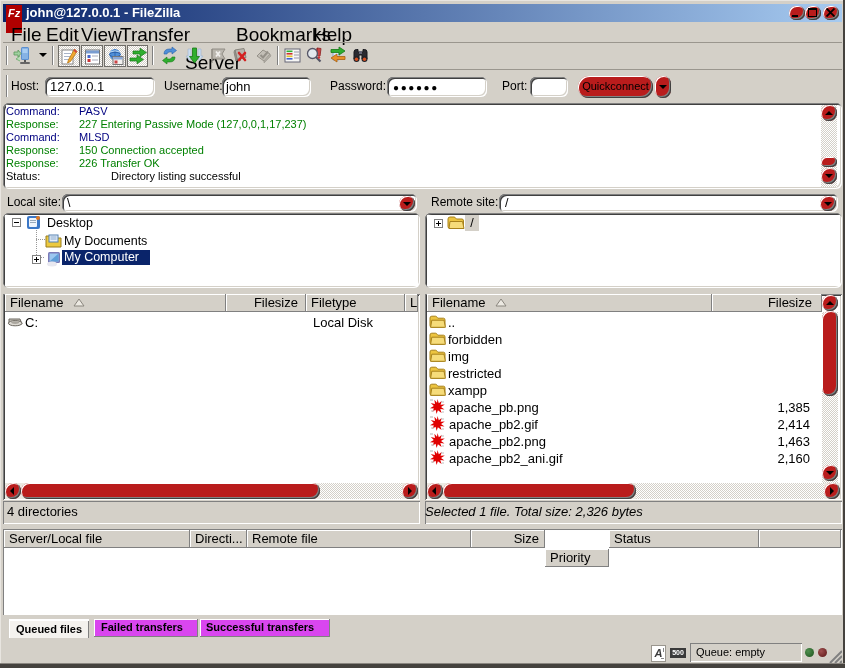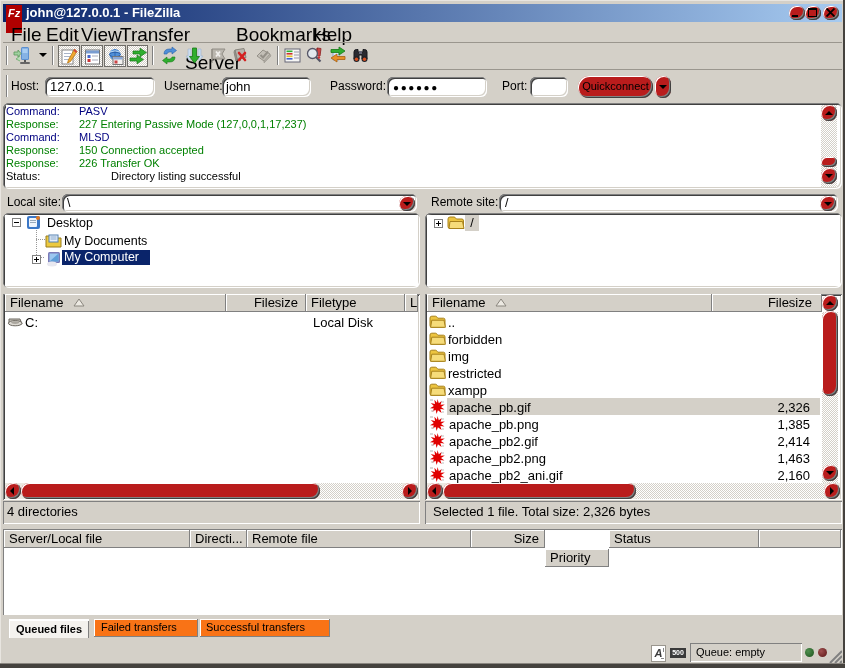--- a/index.html
+++ b/index.html
@@ -1,21 +1,21 @@
 <!DOCTYPE html>
 <html><head><meta charset="utf-8">
 <style>
 * { margin:0; padding:0; box-sizing:border-box; }
 html,body { width:845px; height:668px; overflow:hidden; }
 body { font-family:"Liberation Sans", sans-serif; font-size:11px; color:#000; background:#d4d0c8; position:relative; }
 .abs { position:absolute; }
 .fld { background:#fff; box-shadow: inset 1px 1px 0 #808080, inset -1px -1px 0 #fff, inset 2px 2px 0 #404040, inset -2px -2px 0 #d4d0c8; border-radius: 6px; }
 .sunk1 { box-shadow: inset 1px 1px 0 #808080, inset -1px -1px 0 #fff; }
 .raised { background:#b91c1c; box-shadow: inset -1px -1px 0 #404040, inset 1px 1px 0 #fff, inset -2px -2px 0 #808080; border-radius: 11px; }
-.raised1 { background:#f97316; box-shadow: inset -1px -1px 0 #808080, inset 1px 1px 0 #fff; }
+.raised1 { background:#d946ef; box-shadow: inset -1px -1px 0 #808080, inset 1px 1px 0 #fff; font-weight: bold; }
 .grip { border-left:1px solid #808080; border-right:1px solid #fff; width:2px; }
 .checker { background-color:#fff; background-image: conic-gradient(#d4d0c8 25%, #fff 0 50%, #d4d0c8 0 75%, #fff 0); background-size:2px 2px; }
 .lbl { line-height:20px; font-size:12px; }
 .menu { top:24px; font-size:19px; }
 .t13 { font-size:13px; }
 .t125 { font-size:12.5px; }
 .hdrcell { position:absolute; top:0; height:18px; background:#d4d0c8; box-shadow: inset -1px -1px 0 #808080, inset 1px 1px 0 #fff; line-height:17px; padding-left:5px; font-size:13px; }
 .tri-dn { width:0; height:0; border-left:4px solid transparent; border-right:4px solid transparent; border-top:4px solid #000; }
 </style></head>
 <body>
@@ -363,28 +363,20 @@
       </svg>
       <span class="abs" style="left:21px;top:2px;">restricted</span>
     </div>
  <div style="position:relative;height:17px;">
       <svg class="abs" style="left:2px;top:1px" width="17" height="15">
         <use href="#fold"></use>
       </svg>
       <span class="abs" style="left:21px;top:2px;">xampp</span>
     </div>
  <div style="position:relative;height:17px;">
-      <div class="abs" style="left:20px;top:0;width:373px;height:17px;background:#d4d0c8;"></div>
-      <svg class="abs" style="left:2px;top:0px" width="17" height="17">
-        <use href="#redic"></use>
-      </svg>
-      <span class="abs" style="left:22px;top:2px;">apache_pb.gif</span>
-      <span class="abs" style="right:12px;top:2px;">2,326</span>
-    </div>
- <div style="position:relative;height:17px;">
       <svg class="abs" style="left:2px;top:0px" width="17" height="17">
         <use href="#redic"></use>
       </svg>
       <span class="abs" style="left:22px;top:2px;">apache_pb.png</span>
       <span class="abs" style="right:12px;top:2px;">1,385</span>
     </div>
  <div style="position:relative;height:17px;">
       <svg class="abs" style="left:2px;top:0px" width="17" height="17">
         <use href="#redic"></use>
       </svg>
@@ -421,21 +413,21 @@
 <div class="abs" style="left:427px;top:483px;width:413px;height:16px;background:#ece9e2;"></div>
 <div class="abs raised" style="left:427px;top:483px;width:16px;height:16px;">
     <div class="abs" style="left:5px;top:4px;width:0;height:0;border-top:4px solid transparent;border-bottom:4px solid transparent;border-right:4px solid #000;"></div>
   </div>
 <div class="abs raised" style="left:443px;top:483px;width:193px;height:16px;"></div>
 <div class="abs checker" style="left:636px;top:483px;width:188px;height:16px;"></div>
 <div class="abs raised" style="left:824px;top:483px;width:16px;height:16px;">
     <div class="abs" style="left:6px;top:4px;width:0;height:0;border-top:4px solid transparent;border-bottom:4px solid transparent;border-left:4px solid #000;"></div>
   </div>
 
-<div class="abs sunk1 t13" style="left:425px;top:501px;width:417px;height:23px;line-height:22px;padding-left:8px;">Selected 1 file. Total size: 2,326 bytes</div>
+<div class="abs sunk1 t13" style="left:425px;top:501px;width:417px;height:23px;line-height:22px;padding-left:0;font-style:italic;">Selected 1 file. Total size: 2,326 bytes</div>
 
 <div class="abs" style="left:3px;top:529px;width:839px;height:86px;background:#fff;box-shadow: inset 1px 1px 0 #808080, inset -1px -1px 0 #fff;"></div>
 <div class="abs" id="qhdr" style="left:4px;top:530px;width:837px;height:18px;">
  <div class="hdrcell" style="left:0;width:186px;">Server/Local file</div>
  <div class="hdrcell" style="left:186px;width:57px;">Directi...</div>
  <div class="hdrcell" style="left:243px;width:224px;">Remote file</div>
  <div class="hdrcell" style="left:467px;width:74px;text-align:right;padding-right:6px;">Size</div>
  <div class="hdrcell" style="left:541px;width:64px;margin-top:19px;">Priority</div>
  <div class="hdrcell" style="left:605px;width:150px;">Status</div>
  <div class="hdrcell" style="left:755px;width:82px;"></div>

